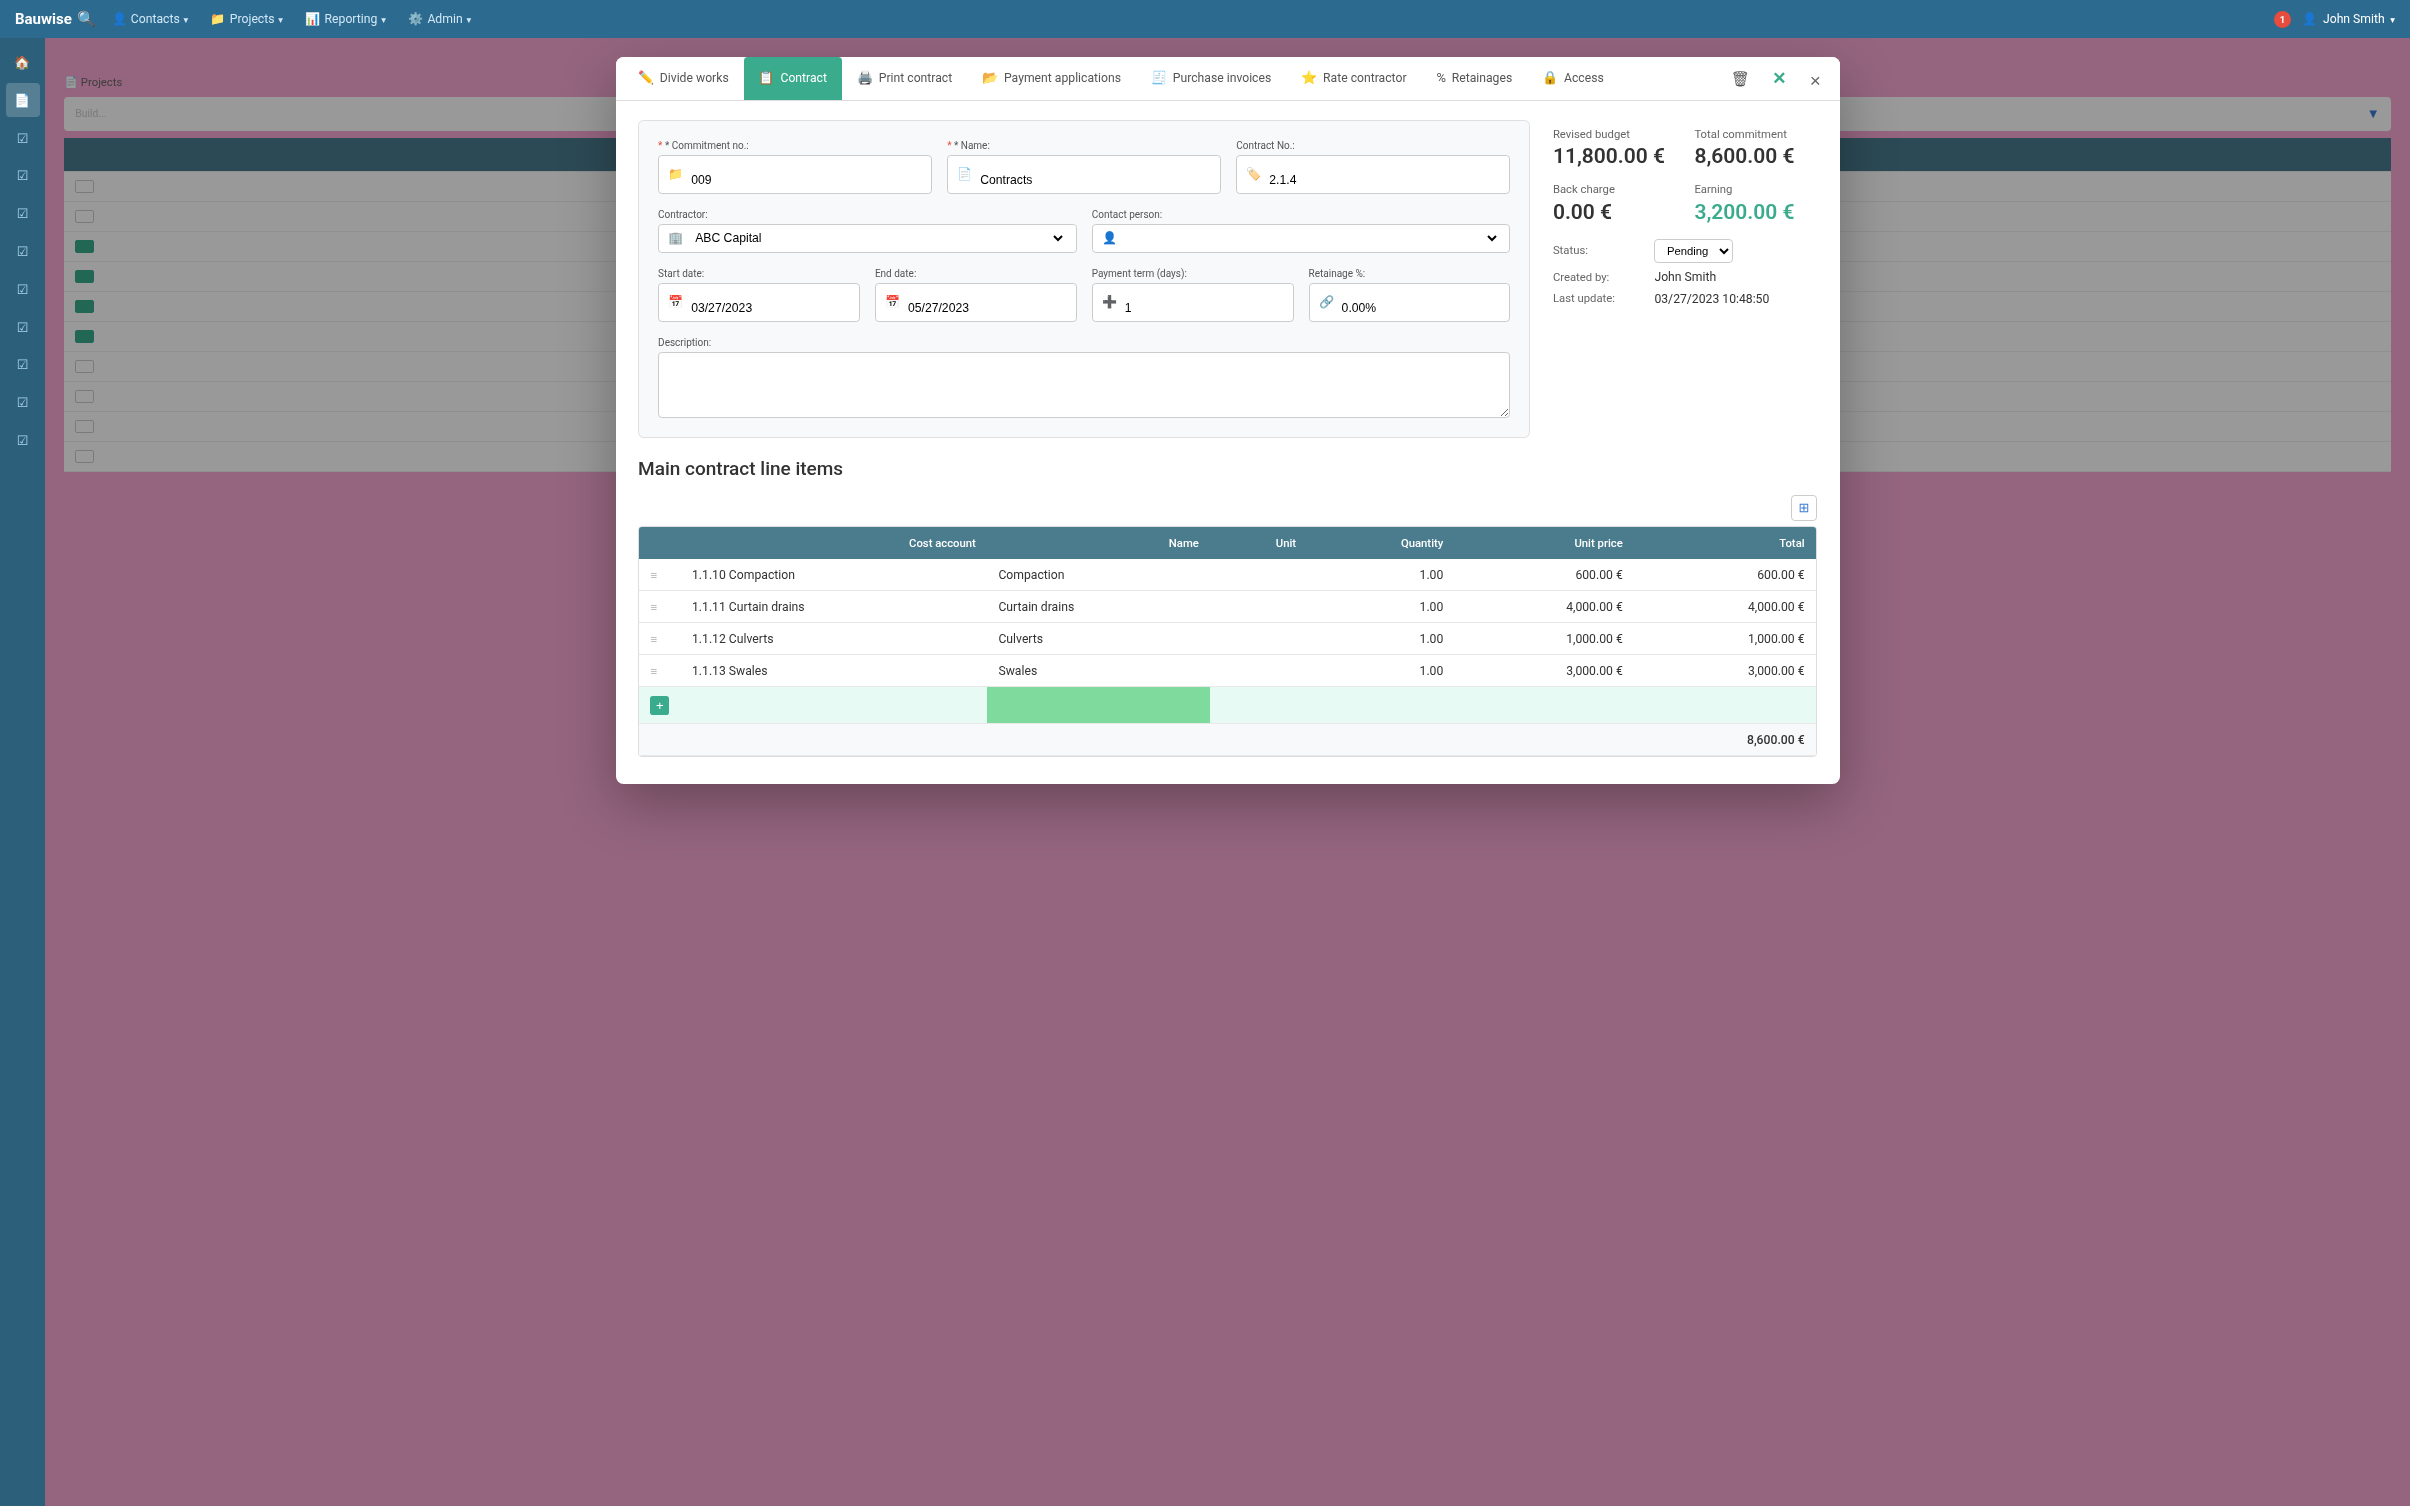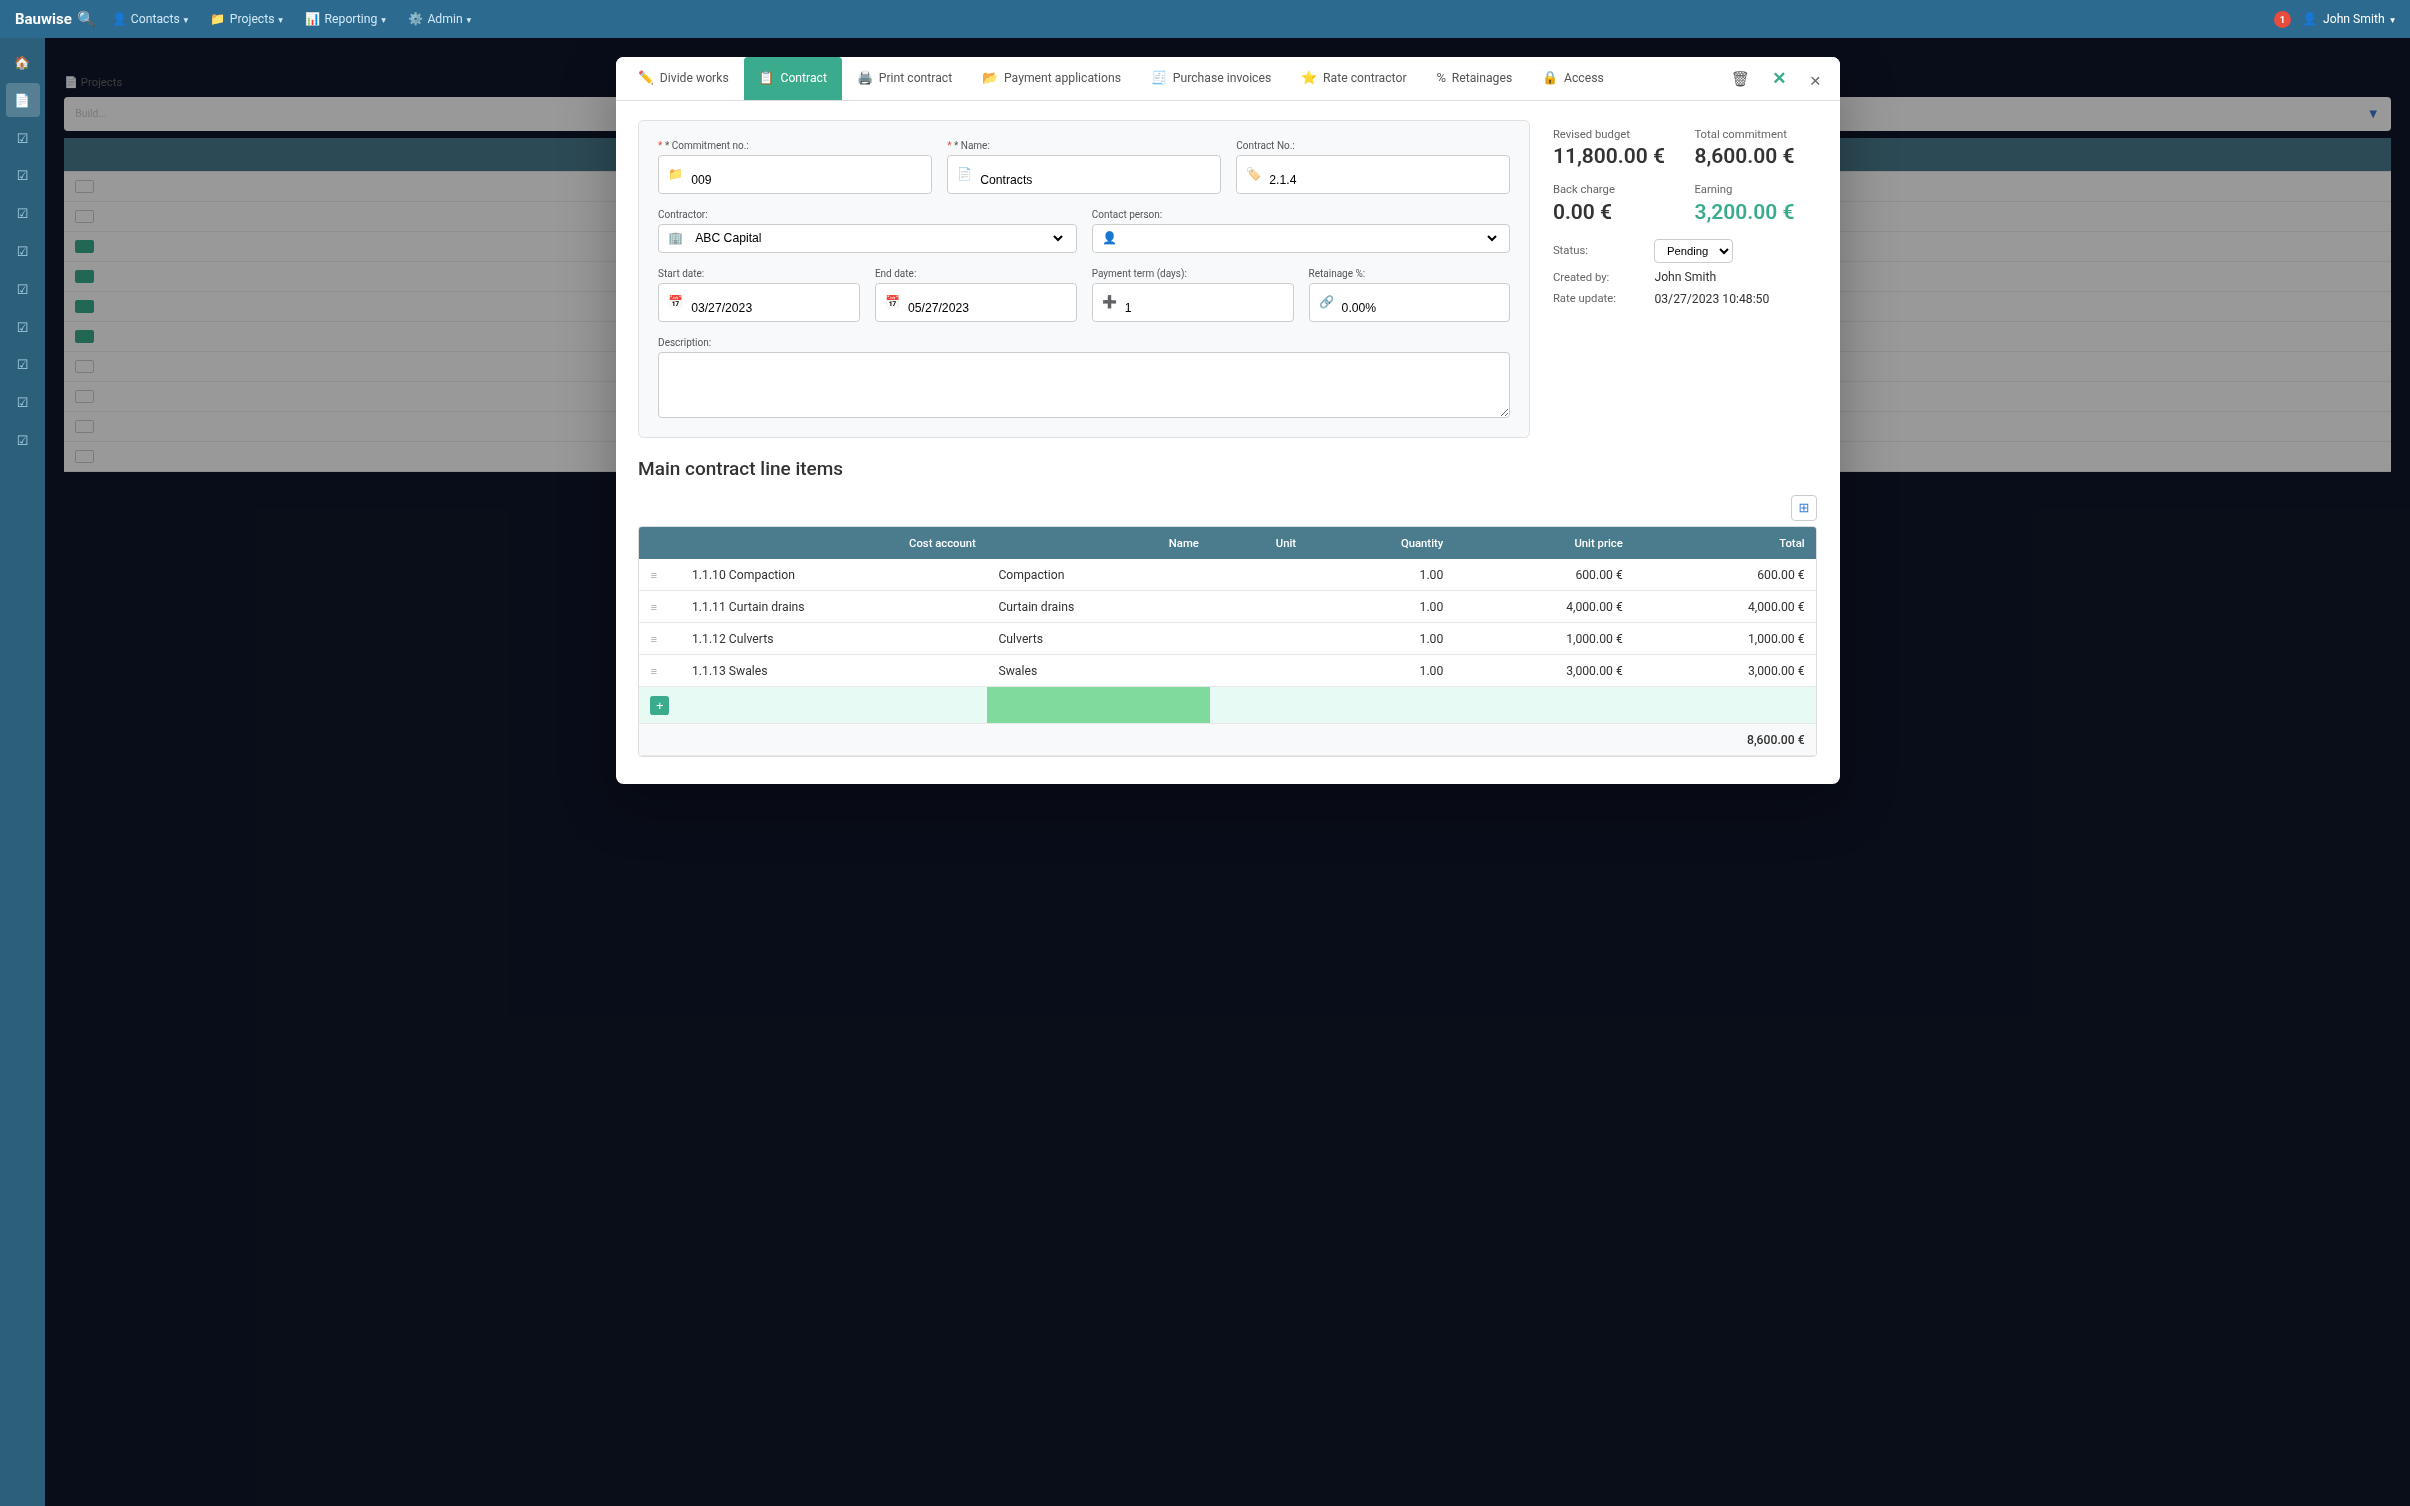--- a/index.html
+++ b/index.html
@@ -94,21 +94,21 @@
       color: #acd4ea;
       font-size: 13px;
     }
     .sidebar-item.active { background: rgba(255,255,255,0.2); color: #fff; }
 
     
     .main-area {
       margin-top: 38px;
       margin-left: 45px;
       height: calc(100vh - 38px);
-      background: #0f172a;
+      background: #f9a8d4;
       position: relative;
       overflow: hidden;
     }
 
     
     .modal-overlay {
       position: absolute;
       inset: 0;
       background: rgba(0,0,0,0.4);
       display: flex;
@@ -721,21 +721,21 @@
             <div class="right-meta">
               <div class="right-meta-row">
                 <span class="right-meta-label">Status:</span>
                 <select class="status-select"><option>Pending</option></select>
               </div>
               <div class="right-meta-row">
                 <span class="right-meta-label">Created by:</span>
                 <span class="right-meta-value">John Smith</span>
               </div>
               <div class="right-meta-row">
-                <span class="right-meta-label">Rate update:</span>
+                <span class="right-meta-label">Last update:</span>
                 <span class="right-meta-value">03/27/2023 10:48:50</span>
               </div>
             </div>
           </div>
         </div>
 
         <h2 class="section-title">Main contract line items</h2>
 
         <div style="position:relative;">
           <div class="columns-icon">⊞</div>

